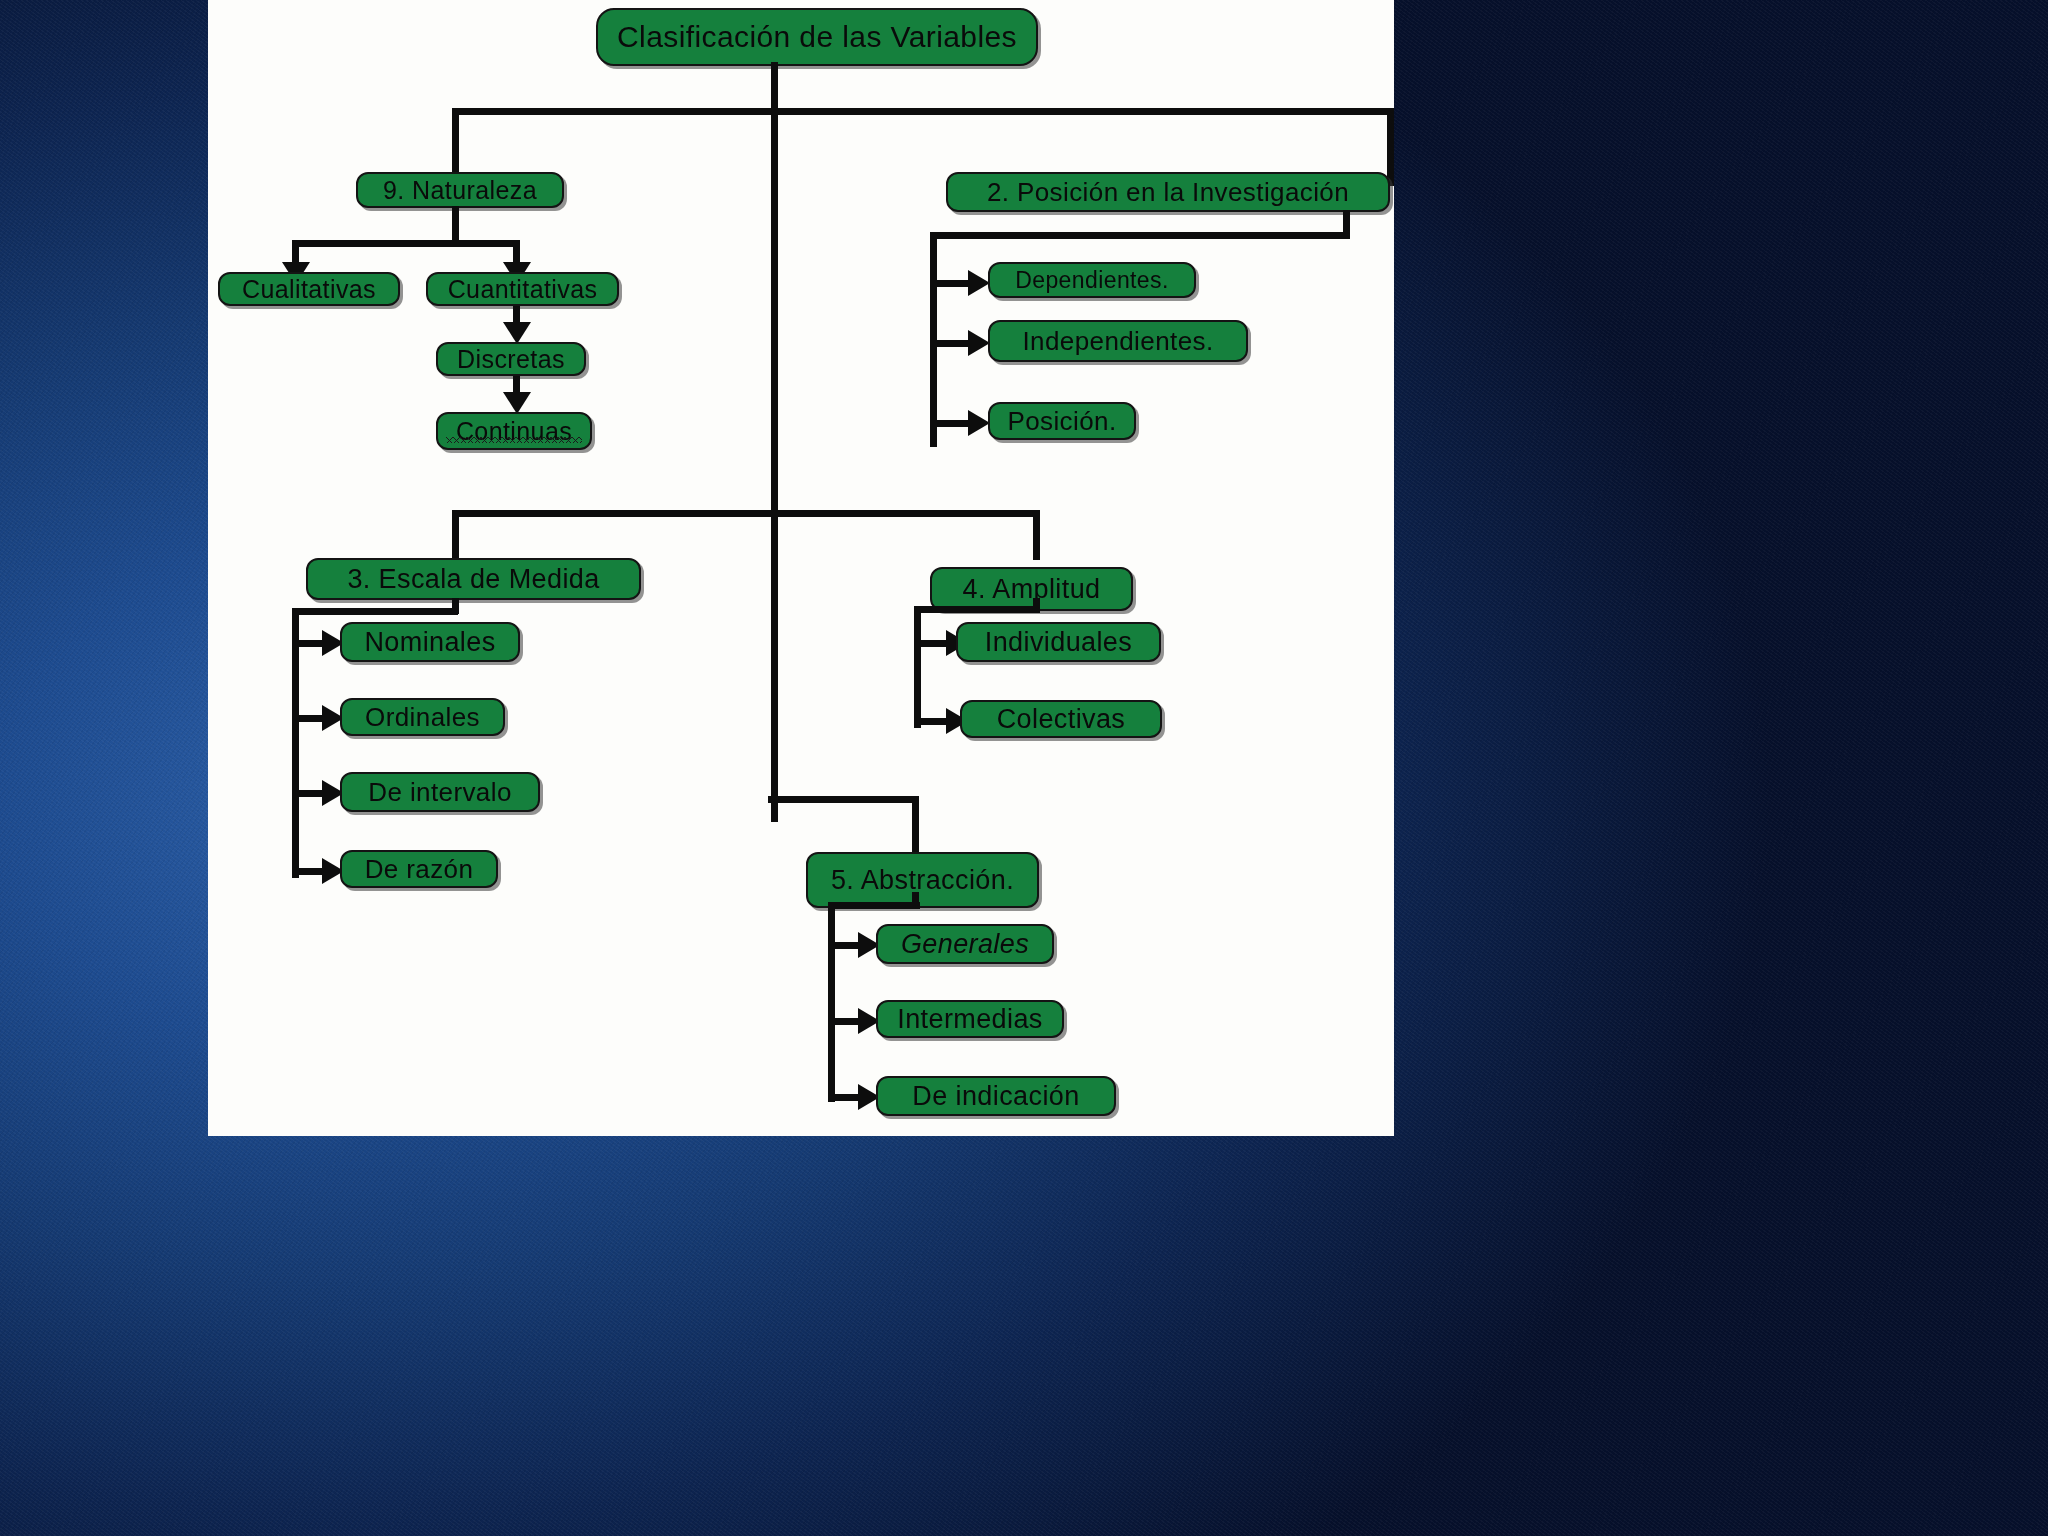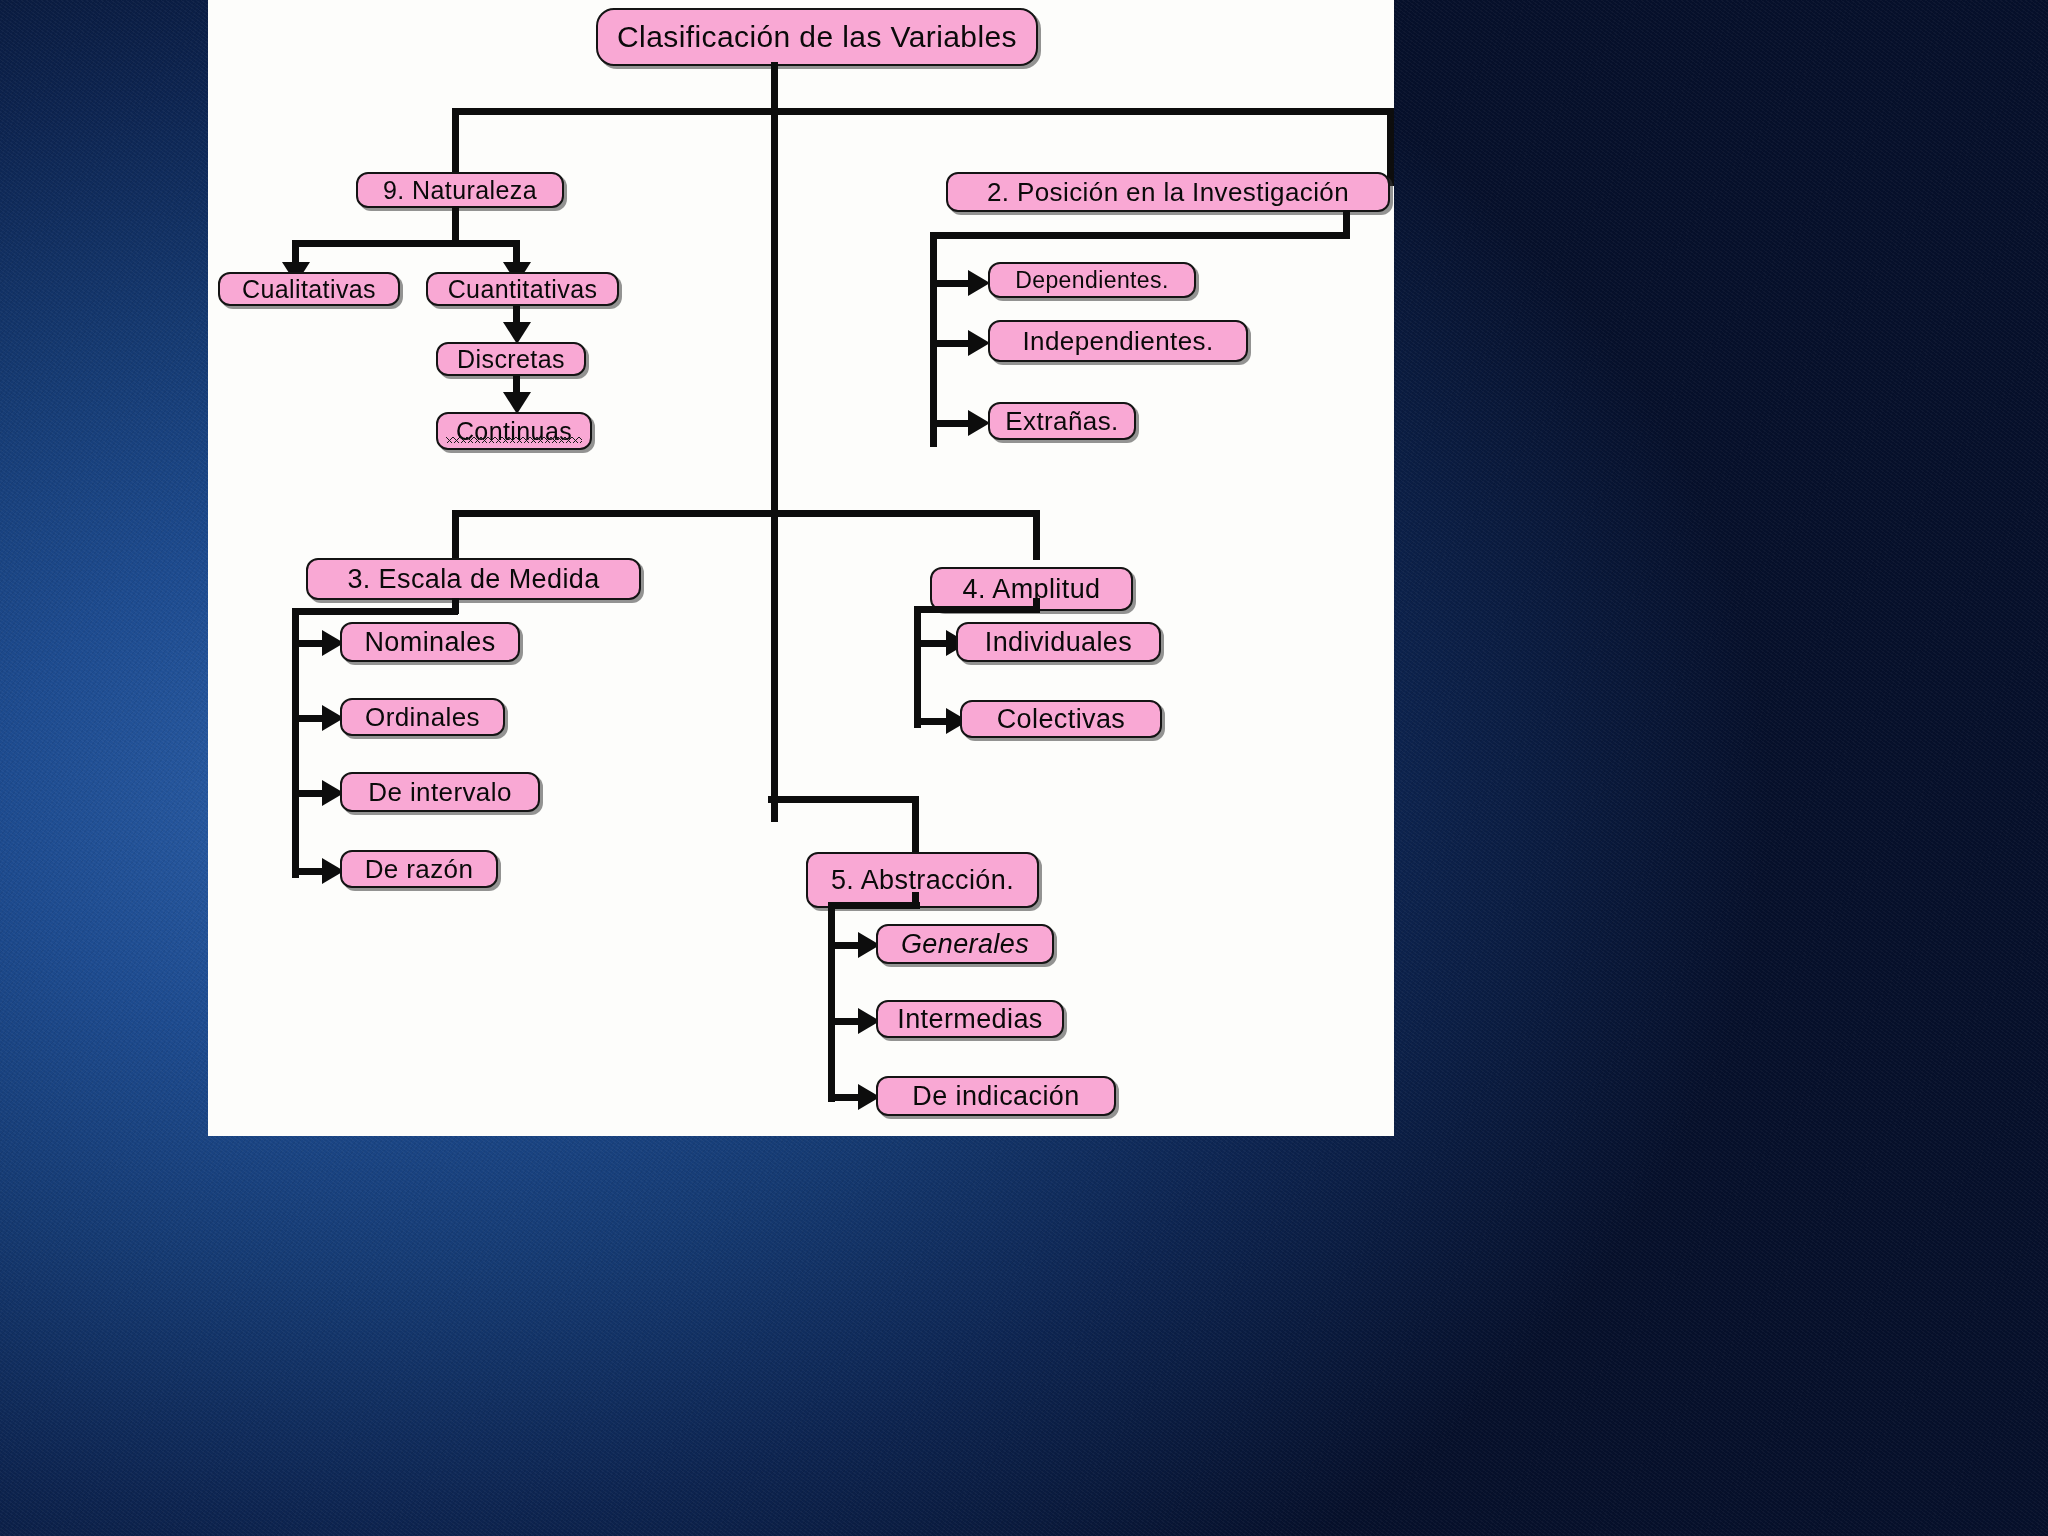--- a/index.html
+++ b/index.html
@@ -22,21 +22,21 @@
       repeating-linear-gradient(-52deg, rgba(0,0,0,.05) 0 1px, rgba(0,0,0,0) 1px 4px);
     pointer-events:none;
   }
   #canvas{
     position:absolute;left:208px;top:0;width:1186px;height:1136px;
     background:#fdfdfb;overflow:hidden;
   }
   
   .node{
     position:absolute;box-sizing:border-box;
-    background:#f9a8d4;
+    background:#15803d;
     border:2px solid #141414;
     border-radius:12px;
     color:#0a0a0a;
     display:flex;align-items:center;justify-content:center;
     white-space:nowrap;
     box-shadow:3px 3px 0 rgba(60,60,60,.55);
     letter-spacing:.4px;
     font-weight:400;
   }
   .node.title{border-radius:18px;}
@@ -105,21 +105,21 @@
     <div class="ln lnh" style="left:722px;top:280px;width:44px;"></div>
     <div class="arrow-r" style="left:760px;top:270px;"></div>
     <div class="node" style="left:780px;top:262px;width:208px;height:36px;font-size:23px;">Dependientes.</div>
 
     <div class="ln lnh" style="left:722px;top:340px;width:44px;"></div>
     <div class="arrow-r" style="left:760px;top:330px;"></div>
     <div class="node" style="left:780px;top:320px;width:260px;height:42px;font-size:26px;">Independientes.</div>
 
     <div class="ln lnh" style="left:722px;top:420px;width:44px;"></div>
     <div class="arrow-r" style="left:760px;top:410px;"></div>
-    <div class="node" style="left:780px;top:402px;width:148px;height:38px;font-size:26px;">Extrañas.</div>
+    <div class="node" style="left:780px;top:402px;width:148px;height:38px;font-size:26px;">Posición.</div>
 
     <div class="ln lnh" style="left:244px;top:510px;width:588px;"></div>
     <div class="ln lnv" style="left:244px;top:510px;height:56px;"></div>
     <div class="ln lnv" style="left:825px;top:510px;height:50px;"></div>
 
     <div class="node" style="left:98px;top:558px;width:335px;height:42px;font-size:27px;">3. Escala de Medida</div>
 
     <div class="ln lnv" style="left:244px;top:598px;height:16px;"></div>
     <div class="ln lnh" style="left:84px;top:608px;width:166px;"></div>
     <div class="ln lnv" style="left:84px;top:608px;height:270px;"></div>

